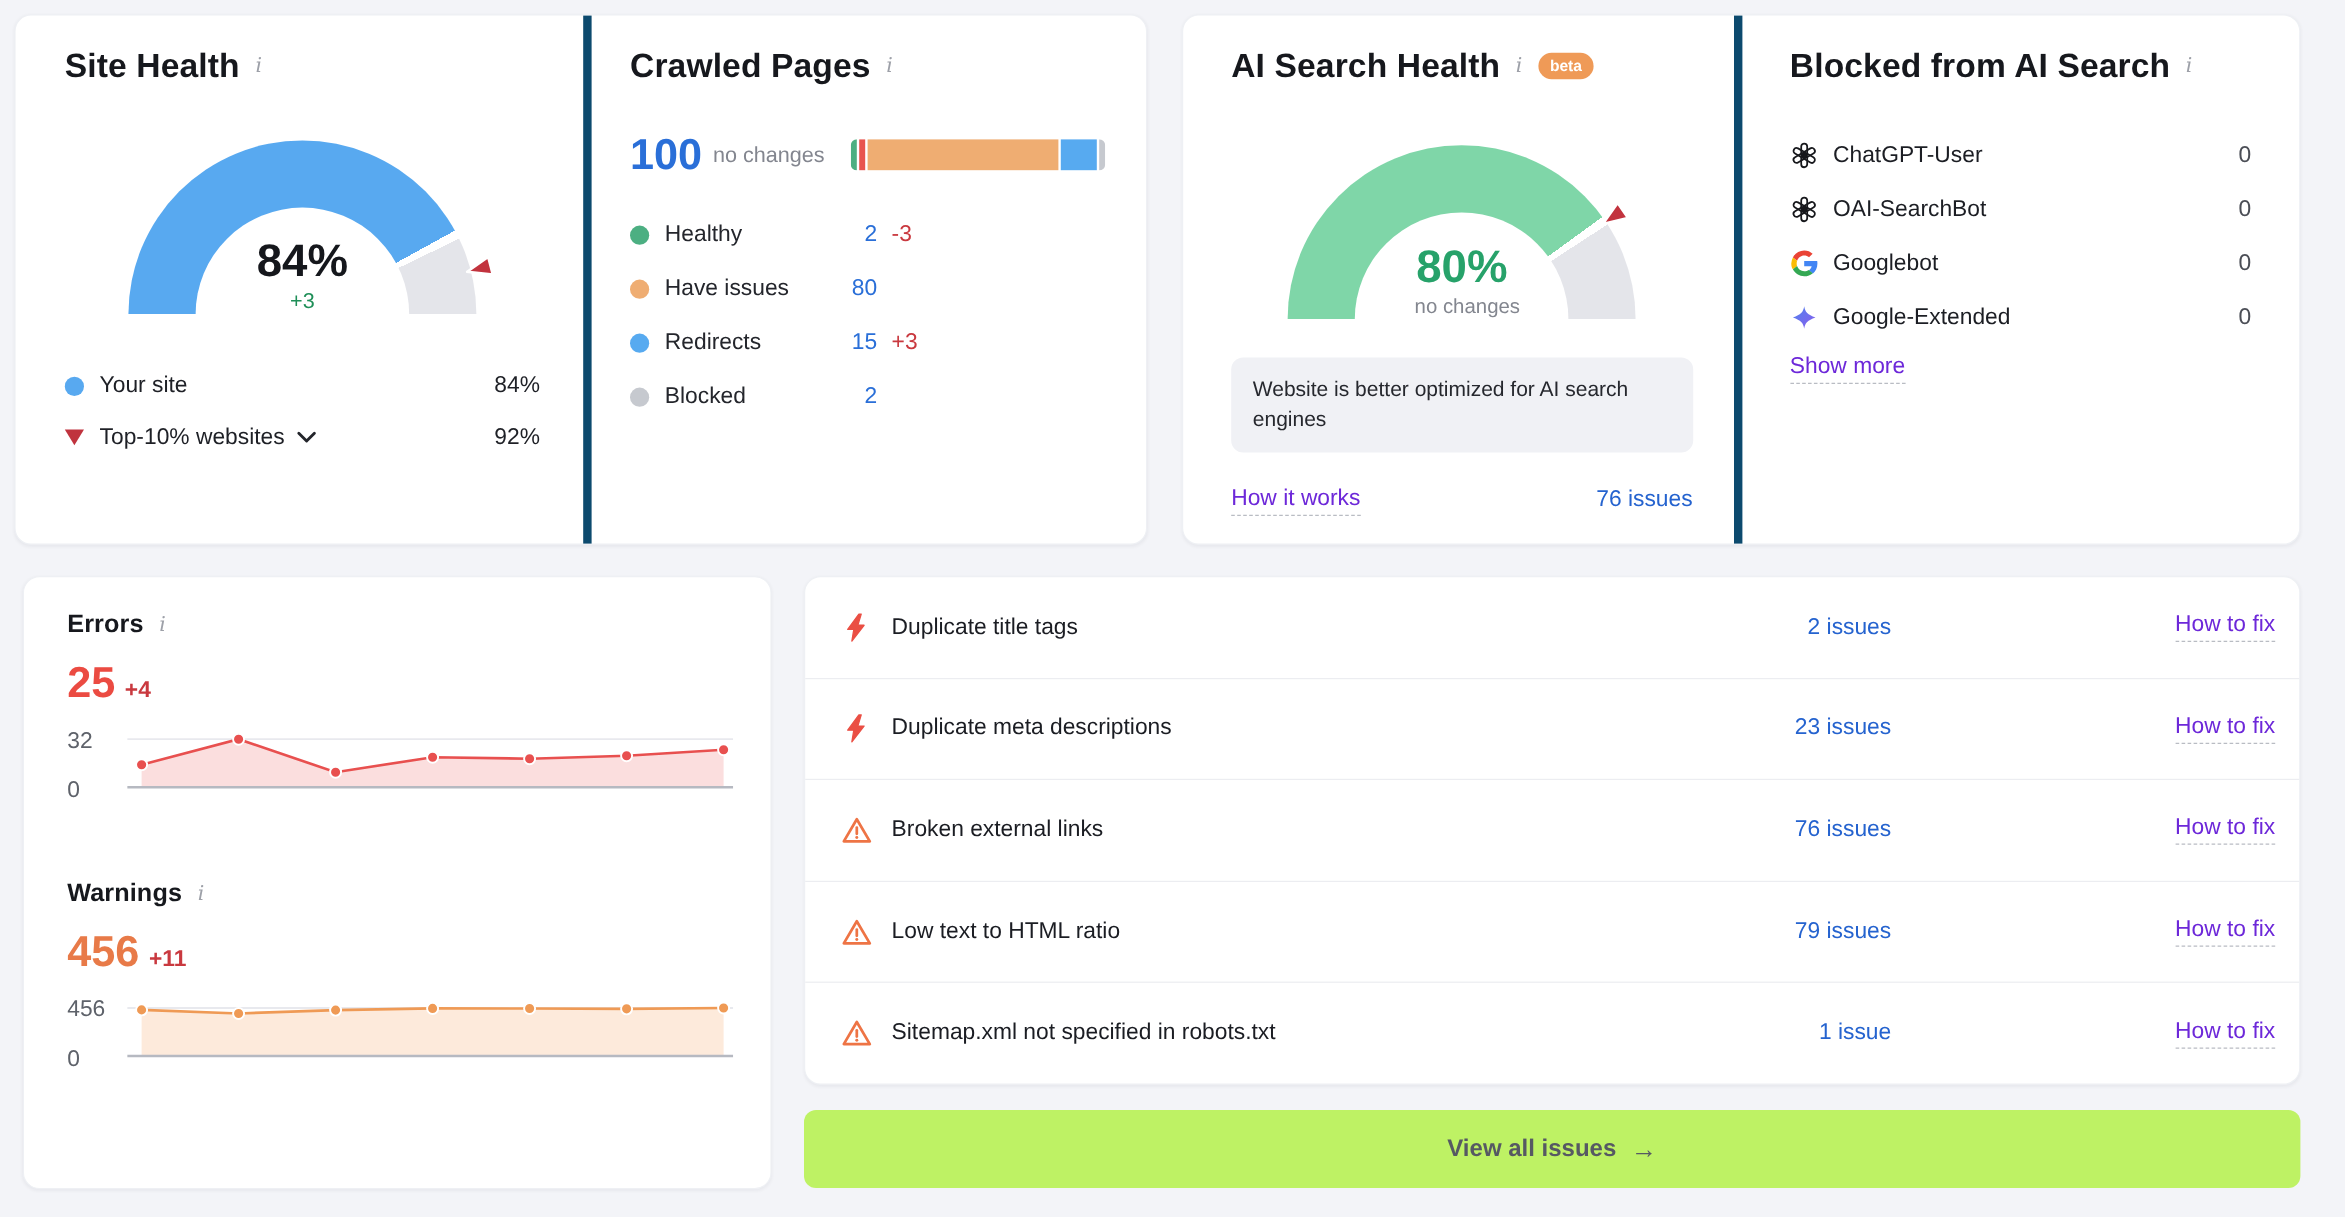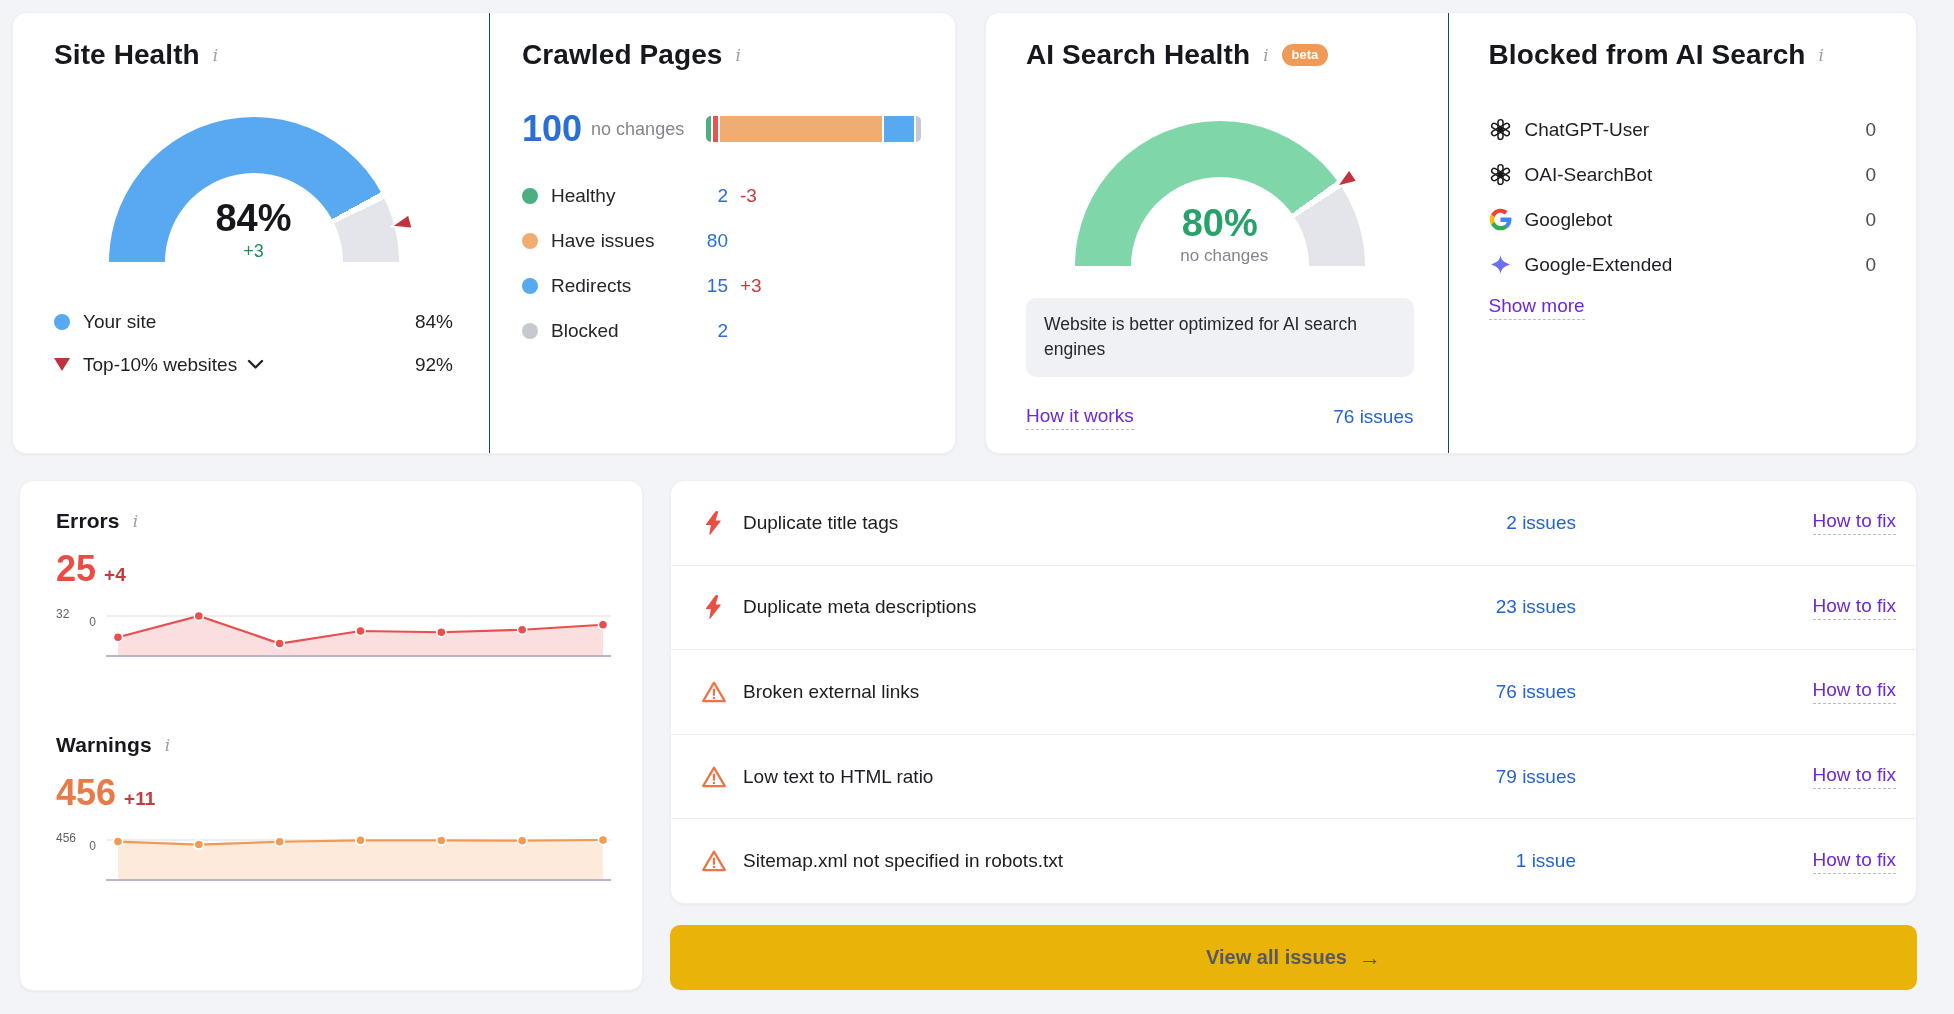--- a/index.html
+++ b/index.html
@@ -4,21 +4,21 @@
 <style>
   html,body{margin:0;padding:0;background:#f3f4f8;font-family:"Liberation Sans",sans-serif;}
   #app{position:relative;width:1954px;height:1014px;background:#f3f4f8;overflow:hidden;}
   .card{position:absolute;background:#fff;border:1px solid #eef0f4;border-radius:14px;
         box-shadow:0 1px 3px rgba(25,28,35,.05);box-sizing:border-box;}
   #card-a{left:12px;top:12px;width:944px;height:442px;display:flex;}
   #card-b{left:985px;top:12px;width:932px;height:442px;display:flex;}
   #card-c{left:19px;top:480px;width:624px;height:511px;padding:28px 30px 0 36px;}
   #card-d{left:670px;top:480px;width:1247px;height:424px;display:flex;flex-direction:column;}
   .half{box-sizing:border-box;flex:1;padding:26px 34px 0 40px;}
-  .half + .half{border-left:1px solid #0c4a6e;}
+  .half + .half{border-left:7px solid #0c4a6e;}
   #card-a .half{padding:26px 36px 0 41px;}
   #card-a .half.cp{padding:26px 34px 0 32px;}
   #card-b .half.bk{padding:26px 40px 0 40px;display:flex;flex-direction:column;}
 
   .title-row{display:flex;align-items:center;gap:10px;}
   .card-title{font-size:28px;font-weight:700;color:#16181d;margin:0;letter-spacing:.1px;}
   .info{color:#9da0a8;font-size:17px;font-family:"DejaVu Serif",serif;font-style:italic;
         padding:0 3px;cursor:default;line-height:1;}
   .pill{background:#ef9a57;color:#fff;font-size:13px;font-weight:700;border-radius:11px;
         padding:4px 10px 5px;line-height:1;}
@@ -79,36 +79,36 @@
   .show-more{margin-top:8px;}
   .unblock{margin-top:22px;}
   .inline-block{display:inline-block;}
 
   
   .stat-line{display:flex;align-items:baseline;margin-top:18px;}
   .red-num{color:#eb4b42;}
   .orange-num{color:#e87a48;}
   .chg{font-size:19px;font-weight:700;margin-left:8px;color:#c9393f;}
   .spark-wrap{display:flex;align-items:stretch;margin-top:24px;}
-  .spark-labels{width:40px;display:flex;flex-direction:row;justify-content:space-between;
-                text-align:left;font-size:12px;color:#5e626a;padding-right:10px;
+  .spark-labels{width:40px;display:flex;flex-direction:column;justify-content:space-between;
+                text-align:left;font-size:19px;color:#5e626a;padding-right:10px;
                 box-sizing:content-box;line-height:1;padding-top:0;padding-bottom:0;}
   .spark-labels span:first-child{transform:translateY(-3px);}
   .spark-labels span:last-child{transform:translateY(5px);}
   .section-gap{margin-top:70px;}
 
   
   .issue-row{flex:1;display:flex;align-items:center;padding:0 20px 0 30px;}
   .issue-row + .issue-row{border-top:1px solid #ecedf1;}
   .iicon{width:26px;height:26px;margin-right:16px;display:inline-flex;flex:none;}
   .issue-title{font-size:19px;color:#1b1d23;flex:1;}
   .issue-link{width:190px;text-align:right;font-size:19px;color:#2563cf;cursor:pointer;}
   .fix-cell{width:320px;text-align:right;box-sizing:border-box;}
   #view-all{position:absolute;left:670px;top:925px;width:1247px;height:65px;
-            background:#eab308;border:none;border-radius:10px;cursor:pointer;
+            background:#bef264;border:none;border-radius:10px;cursor:pointer;
             font-family:"Liberation Sans",sans-serif;font-size:20px;font-weight:700;color:#565963;
             display:flex;align-items:center;justify-content:center;gap:12px;}
   .arrow{font-size:22px;font-weight:400;}
 </style>
 </head>
 <body>
 
 <div id="app">
 
   <section class="card" id="card-a">

